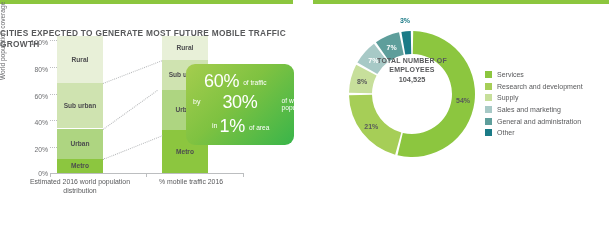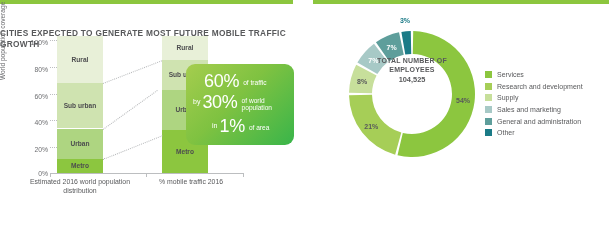--- a/index.html
+++ b/index.html
@@ -147,21 +147,21 @@
 
     <div class="x-label" id="x-label-1">Estimated 2016 world population distribution</div>
     <div class="x-label" id="x-label-2">% mobile traffic 2016</div>
   </div>
 
   <div id="callout">
     <div class="callout-row" style="left:18px;top:8px;">
       <span class="callout-big">60%</span>
       <span class="callout-small">of traffic</span>
     </div>
-    <div class="callout-row" style="left:7px;top:29px;">
+    <div class="callout-row" style="left:7px;top:29px;gap:20px;">
       <span class="callout-pre">by</span>
       <span class="callout-big">30%</span>
       <span class="callout-small" style="max-width:36px;white-space:normal;">of world population</span>
     </div>
     <div class="callout-row" style="left:26px;top:53px;">
       <span class="callout-pre">in</span>
       <span class="callout-big">1%</span>
       <span class="callout-small">of area</span>
     </div>
   </div>

